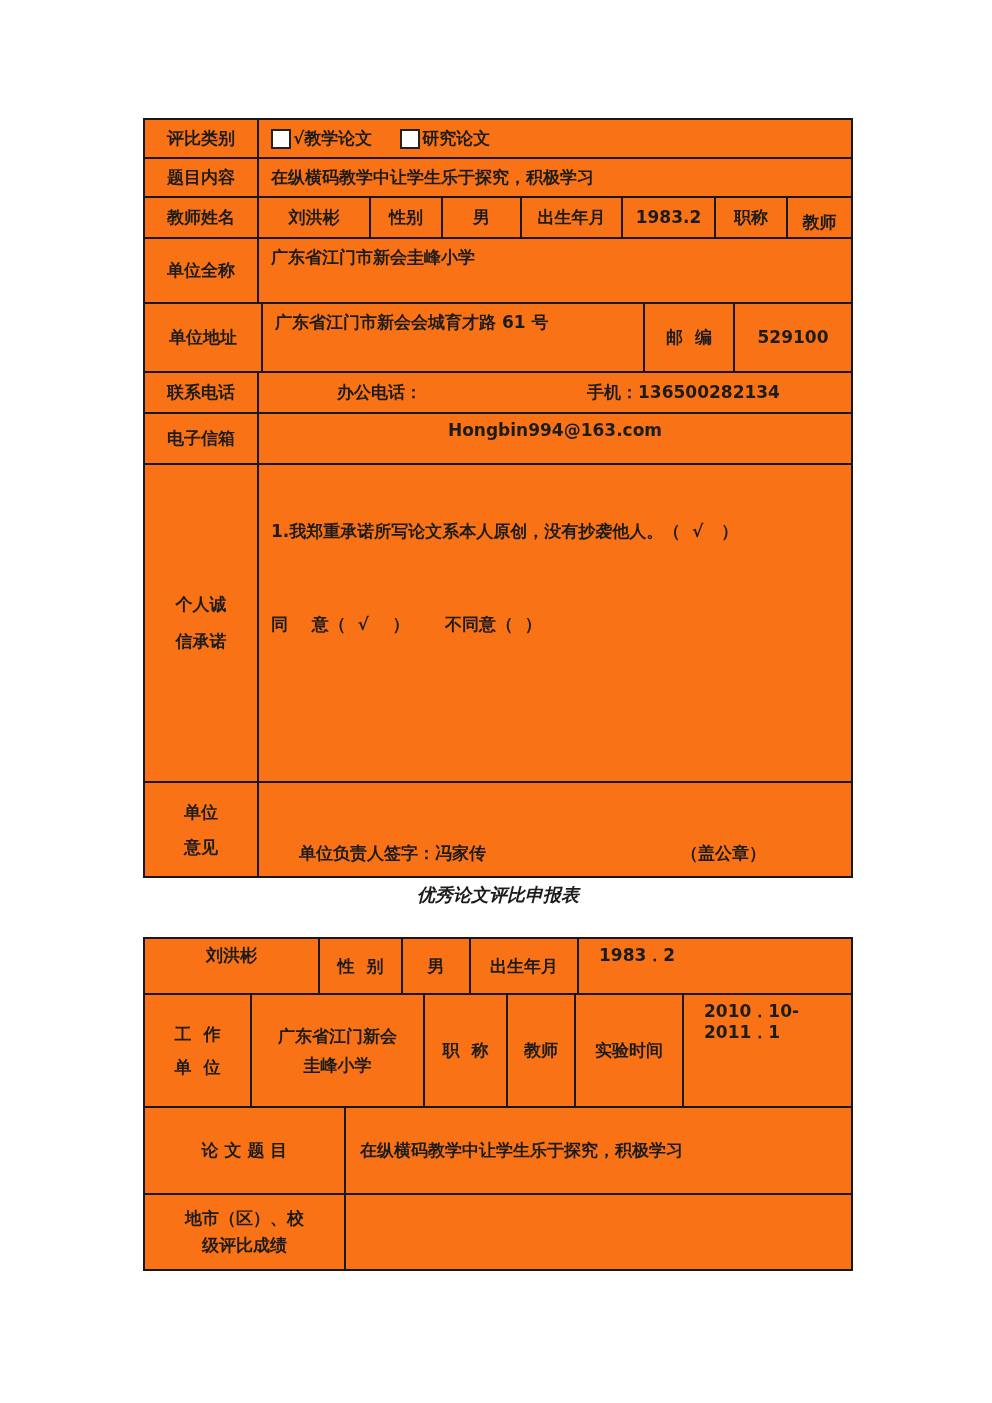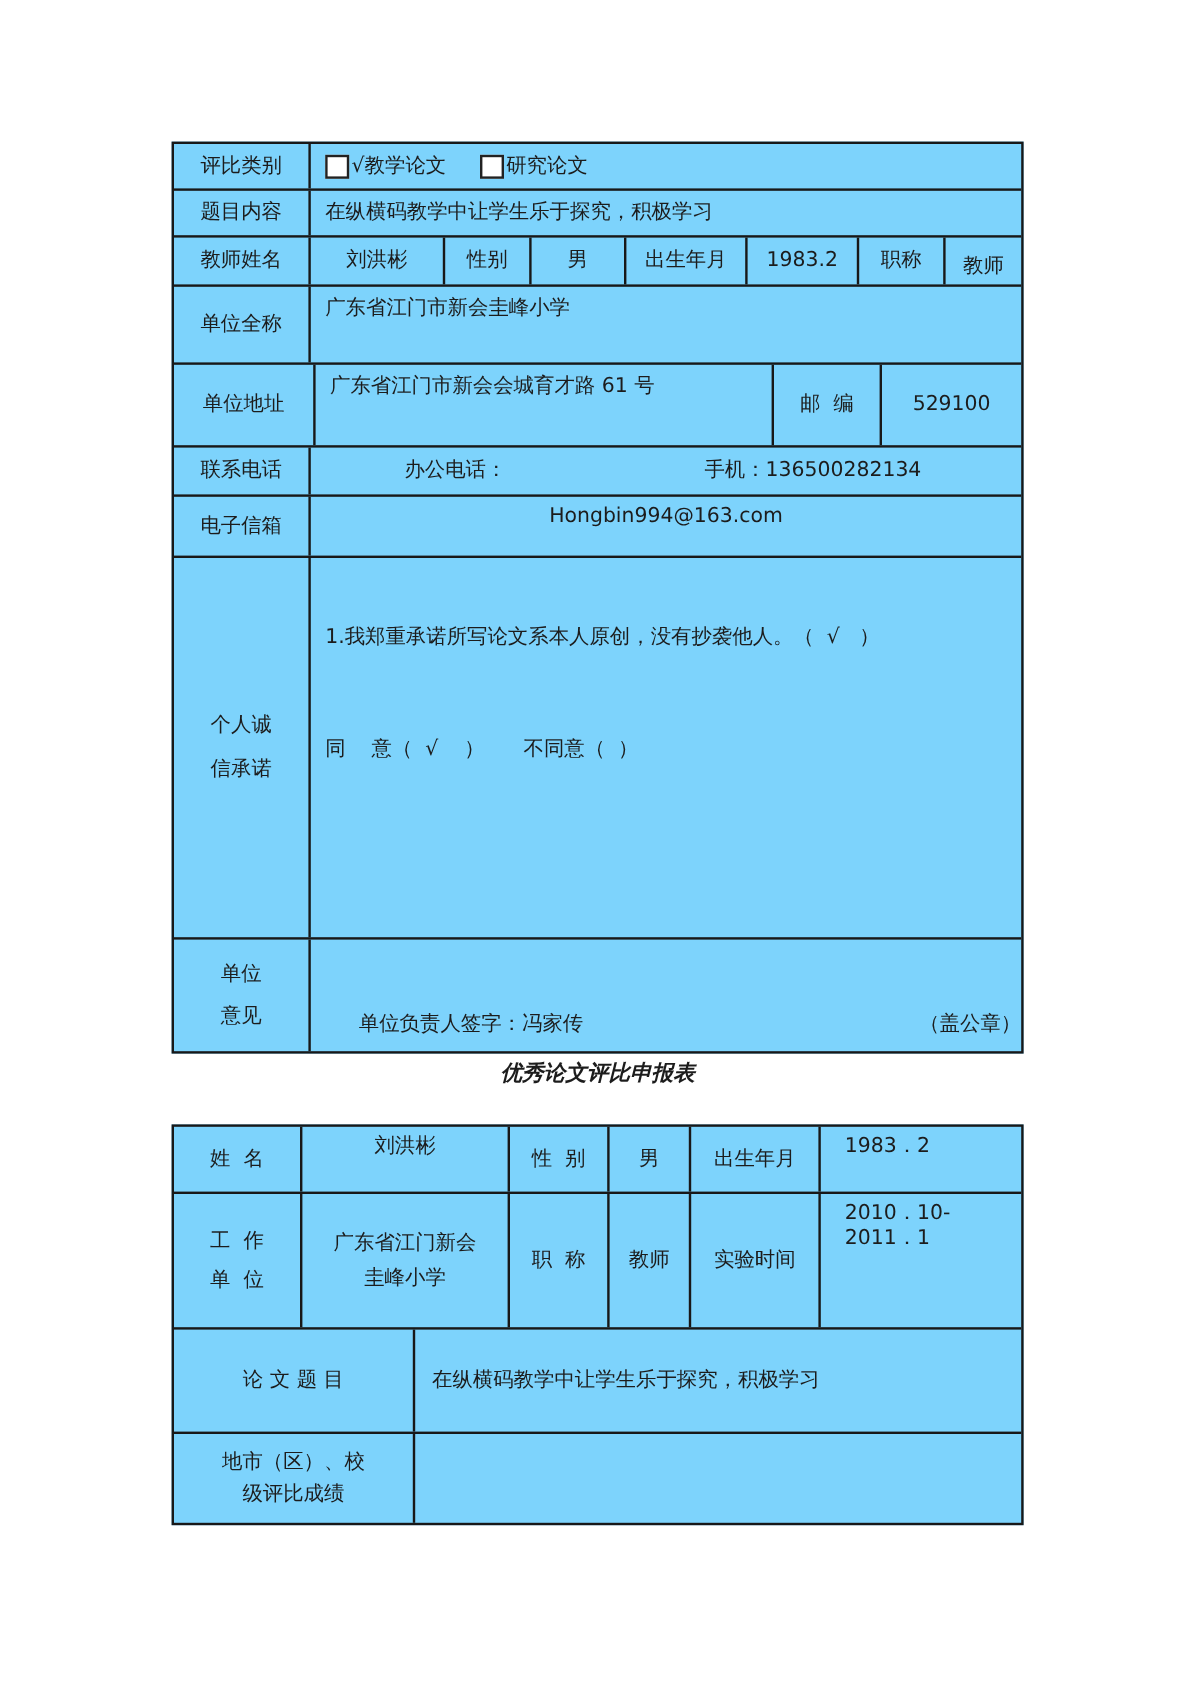--- a/index.html
+++ b/index.html
@@ -1,42 +1,42 @@
 <!DOCTYPE html>
 <html><head>
 <meta charset="utf-8">
 <style>
   html,body{margin:0;padding:0;background:#ffffff;}
   .page{
     position:relative;width:992px;height:1403px;background:#ffffff;
     font-family:"DejaVu Sans","Liberation Sans",sans-serif;
     color:#1c1c1c;font-size:17px;line-height:21px;overflow:hidden;
   }
-  .tbl{position:absolute;left:143px;width:710px;border:2px solid #181818;box-sizing:border-box;background:#7dd3fc;}
+  .tbl{position:absolute;left:143px;width:710px;border:2px solid #181818;box-sizing:border-box;background:#f97316;font-weight:bold;}
   .t1{top:118px;}
   .t2{top:937px;}
   .tr{display:flex;box-sizing:border-box;border-top:2px solid #181818;}
   .tr:first-child{border-top:none;}
   .td{box-sizing:border-box;border-left:2px solid #181818;display:flex;align-items:center;justify-content:center;white-space:pre-wrap;overflow:hidden;}
   .td:first-child{border-left:none;}
   .td.fill{flex:1;}
   .top-left{align-items:flex-start;justify-content:flex-start;padding:8px 12px;}
   .left-mid{justify-content:flex-start;padding-left:12px;}
   .col{flex-direction:column;}
   .checkbox{display:inline-block;width:16px;height:16px;border:2px solid #222;background:#fff;margin:0 2px 0 0;flex:none;}
   .doc-title{position:absolute;left:143px;top:884px;width:710px;text-align:center;font-weight:bold;font-size:18px;font-style:italic;}
   .pledge-body{display:block;padding:0 12px;}
   .pledge-body .ln{display:block;}
   .ln1{margin-top:14px;}
   .ln2{margin-top:46px;padding-left:26px;}
   .ln3{margin-top:30px;}
   .opinion-body{flex-direction:column;justify-content:flex-end;align-items:stretch;padding-bottom:12px;}
   .opinion-line{display:flex;width:100%;}
   .opinion-line .sign{margin-left:40px;}
-  .opinion-line .seal{margin-left:auto;}
+  .opinion-line .seal{margin-left:auto;margin-right:85px;}
   .rank-low{align-items:flex-end;padding-bottom:4px;}
   .phone-line{justify-content:flex-start;}
   .phone-line .office{margin-left:78px;}
   .phone-line .mobile{margin-left:165px;}
   .email-cell{align-items:flex-start;padding-top:6px;}
   .vtop{align-items:flex-start;padding-top:6px;}
   .vtop-left{align-items:flex-start;justify-content:flex-start;padding:6px 20px;}
 </style>
 </head>
 <body>
@@ -121,21 +121,20 @@
       </div>
     </div>
 
   </div>
 
   <div class="doc-title">优秀论文评比申报表</div>
 
   <div class="tbl t2">
 
     <div class="tr" style="height:54px">
-      <div class="td" style="width:105px">姓  名</div>
       <div class="td vtop" style="width:173px">刘洪彬</div>
       <div class="td" style="width:83px">性  别</div>
       <div class="td" style="width:68px">男</div>
       <div class="td" style="width:108px">出生年月</div>
       <div class="td fill vtop-left">1983．2</div>
     </div>
 
     <div class="tr" style="height:113px">
       <div class="td col" style="width:105px;gap:12px">
         <span>工  作</span>

